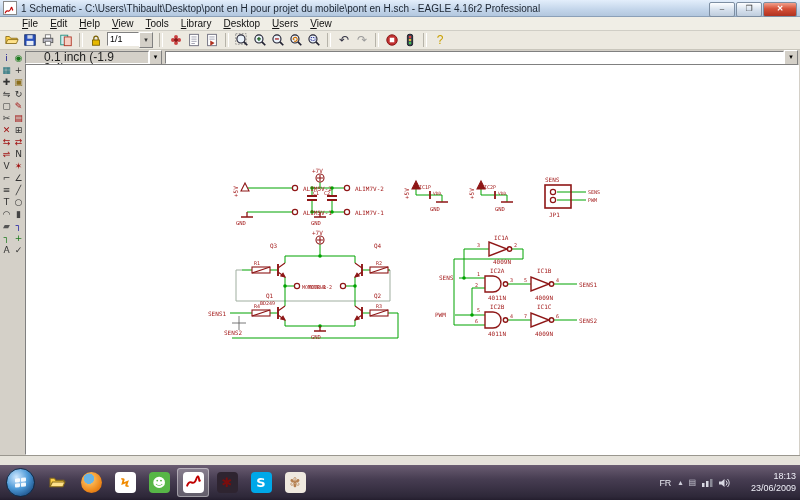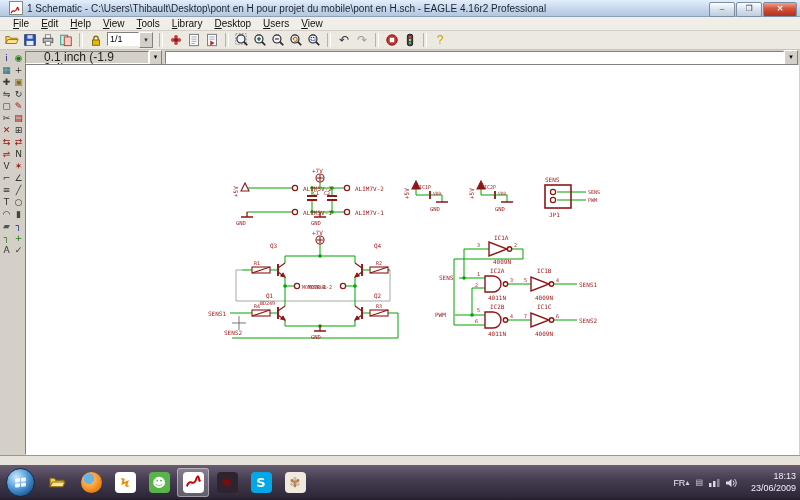--- a/index.html
+++ b/index.html
@@ -2,32 +2,32 @@
 <html><head>
 <meta charset="utf-8">
 <style>
   html,body{margin:0;padding:0;background:#222;}
   .screen{position:relative;width:800px;height:500px;overflow:hidden;
     font-family:"Liberation Sans",sans-serif;background:#d4d0c8;cursor:default;}
 
   
   .titlebar{position:absolute;left:0;top:0;width:800px;height:17px;
     background:linear-gradient(#e3eefb,#c3d5ea 60%,#b3c7de);
-    border-bottom:1px solid #8ba0b8;display:flex;align-items:center;padding:0 9px;box-sizing:border-box;}
+    border-bottom:1px solid #8ba0b8;display:flex;align-items:center;padding:0 3px;box-sizing:border-box;}
   .titlebar .appicon{width:12px;height:12px;background:#fff;border:1px solid #888;margin-right:4px;flex:none;}
   .titlebar .title{font-size:10px;color:#1b2430;white-space:nowrap;overflow:hidden;}
   .wincontrols{position:absolute;right:3px;top:2px;display:flex;gap:1px;}
   .winbtn{width:24px;height:13px;border:1px solid #7d8ea2;border-radius:2px;
     background:linear-gradient(#fdfeff,#d8e2ee 50%,#bfcddd);font-size:8px;line-height:11px;
     text-align:center;color:#333;}
   .winbtn.close{width:32px;background:linear-gradient(#f2a08c,#d55038 45%,#b03220);color:#fff;font-weight:bold;}
 
   
   .menubar{position:absolute;left:0;top:17px;width:800px;height:14px;background:#f0eee6;
-    border-bottom:1px solid #d0cec6;display:flex;align-items:center;padding-left:7px;box-sizing:border-box;}
+    border-bottom:1px solid #d0cec6;display:flex;align-items:center;padding-left:16px;box-sizing:border-box;}
   .menu-item{font-size:10px;color:#111;padding:1px 6px;}
   .menu-item::first-letter{text-decoration:underline;}
 
   
   .toolbar{position:absolute;left:0;top:31px;width:800px;height:19px;background:#ece9e0;
     border-bottom:1px solid #c9c6bc;display:flex;align-items:center;padding-left:3px;box-sizing:border-box;}
   .tbbtn{width:16px;height:16px;margin:0 1px;display:flex;align-items:center;justify-content:center;flex:none;}
   .tbbtn svg{width:14px;height:14px;}
   .tbglyph{font-size:12px;line-height:14px;}
   .tbsep{width:2px;height:14px;border-left:1px solid #b6b3a9;border-right:1px solid #fff;margin:0 4px;flex:none;}
@@ -72,21 +72,21 @@
   .orb{width:27px;height:27px;border-radius:50%;margin:0 5px 0 6px;flex:none;
     background:radial-gradient(circle at 35% 30%,#cfe8ff,#4d9ad8 45%,#1a4d85 85%);
     border:1px solid #102a45;display:flex;align-items:center;justify-content:center;}
   .orbflag{display:grid;grid-template-columns:5px 5px;grid-template-rows:4px 4px;gap:1px;transform:skewY(-6deg);}
   .orbflag div{background:rgba(255,255,255,.92);border-radius:1px;}
   .taskapps{display:flex;align-items:center;height:100%;}
   .taskbtn{width:32px;height:29px;margin:0 1px;border-radius:3px;display:flex;align-items:center;justify-content:center;flex:none;}
   .taskbtn.active{background:rgba(255,255,255,.25);border:1px solid rgba(255,255,255,.4);box-sizing:border-box;}
   .appic{width:21px;height:21px;border-radius:4px;display:flex;align-items:center;justify-content:center;
     font-size:13px;font-weight:bold;font-family:"DejaVu Sans",sans-serif;}
-  .tray{position:absolute;right:4px;top:0;height:35px;display:flex;align-items:center;gap:0;}
+  .tray{position:absolute;right:4px;top:0;height:35px;display:flex;align-items:center;gap:7px;}
   .traytxt{color:#e8e8f0;font-size:9px;}
   .trayglyph{color:#cfcfda;font-size:8px;}
   .clock{text-align:right;color:#f0f0f8;font-size:9px;line-height:1.25;margin-left:14px;}
 </style>
 </head>
 <body>
 
 <div class="screen">
 
   <svg width="0" height="0" style="position:absolute" aria-hidden="true">

